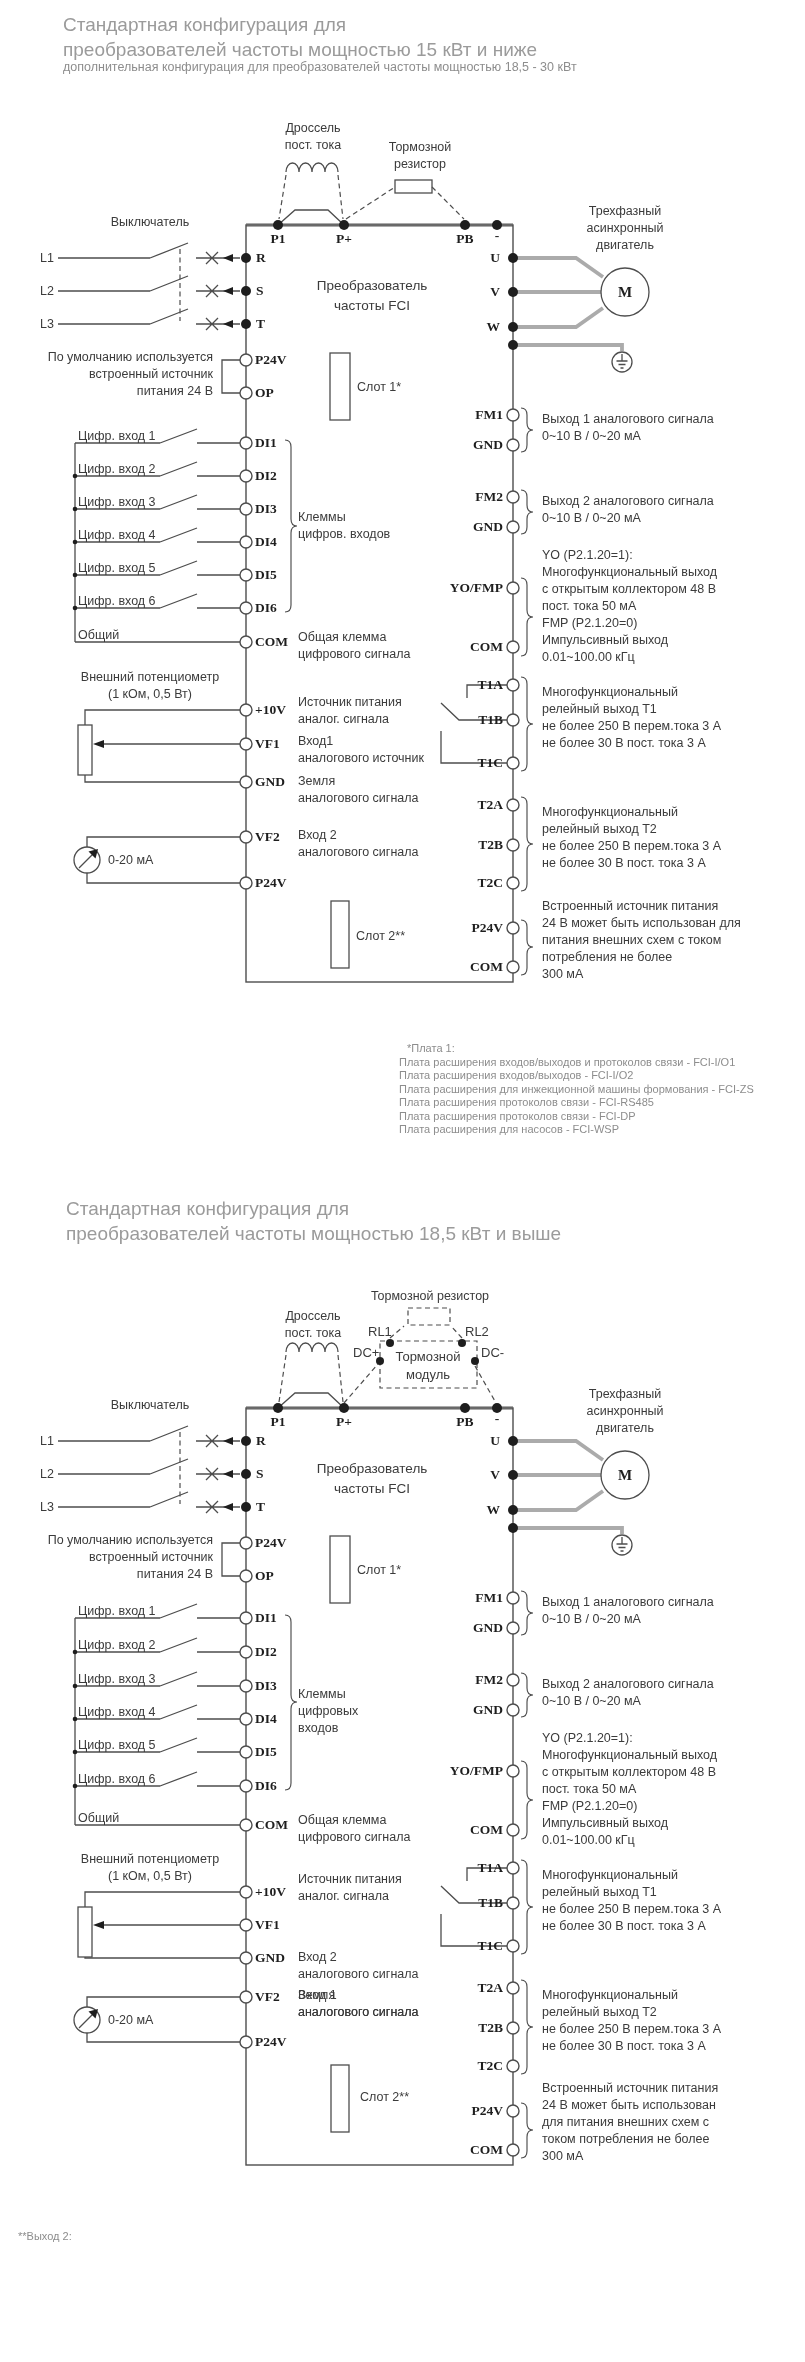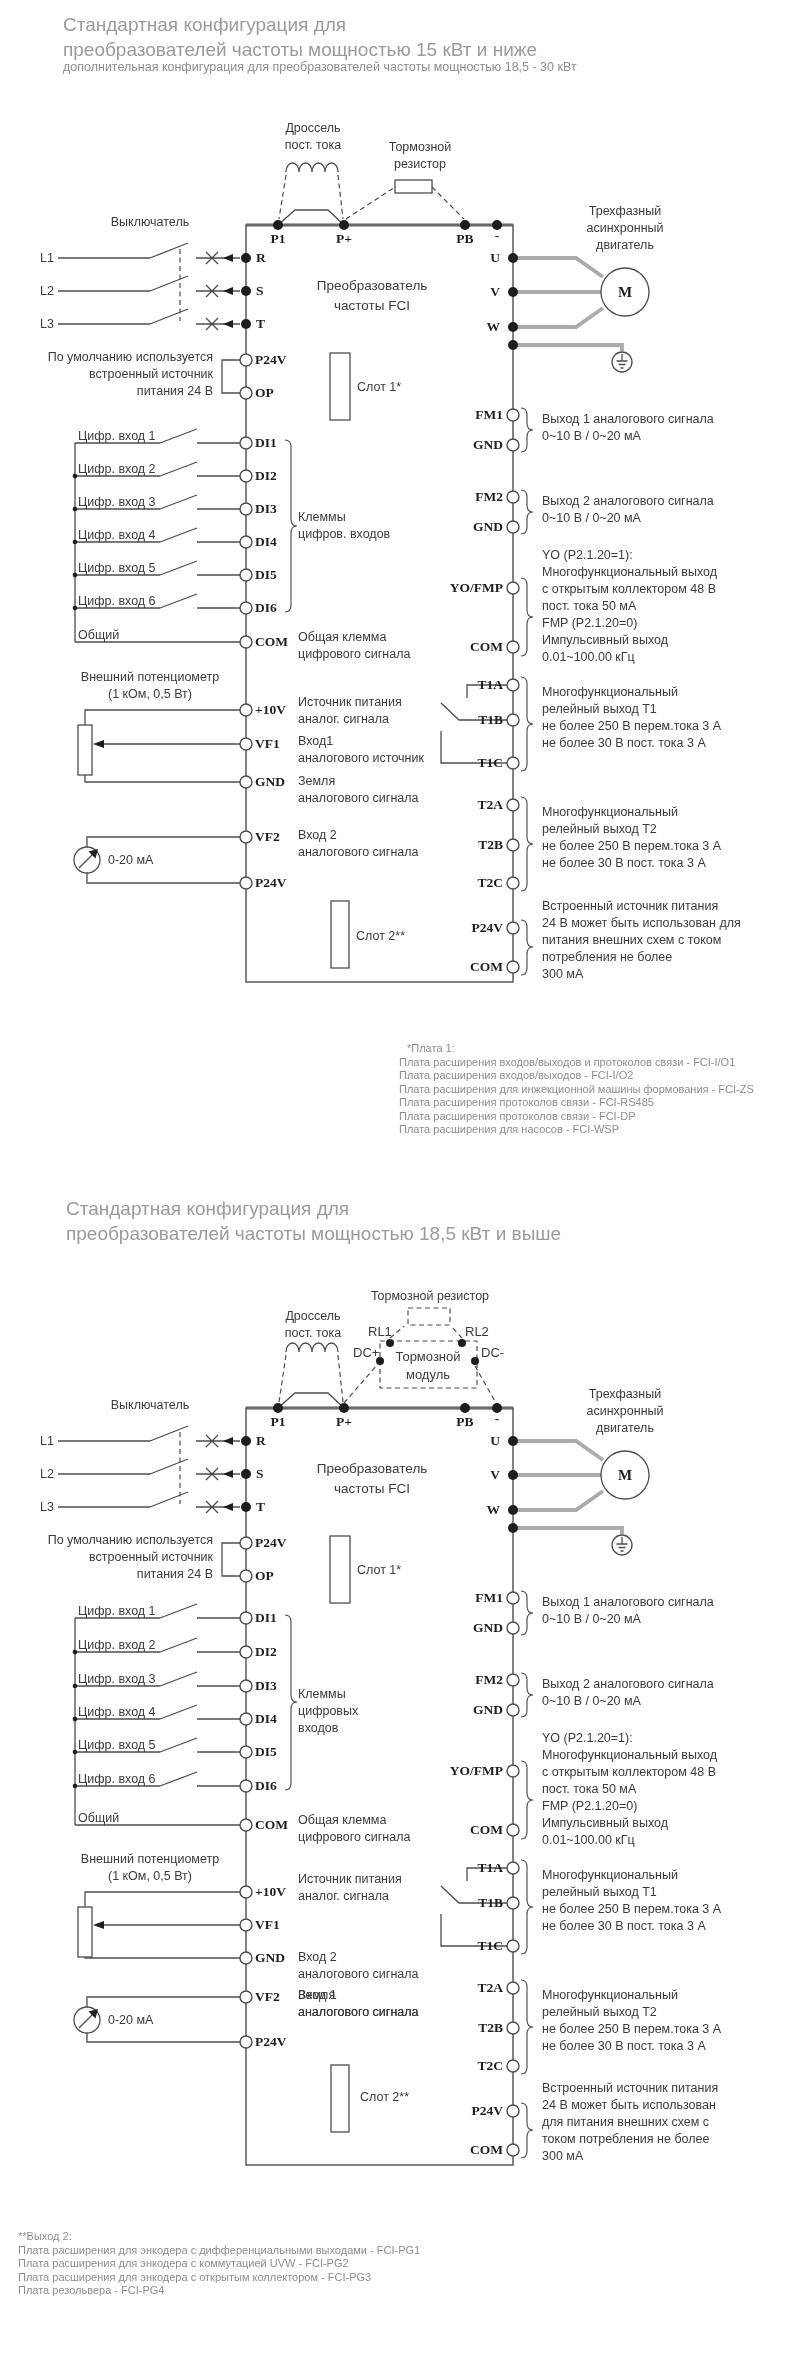--- a/index.html
+++ b/index.html
@@ -274,24 +274,20 @@
 <div class="h" style="left:66px;top:1196px">Стандартная конфигурация для
 преобразователей частоты мощностью 18,5 кВт и выше</div>
 <div class="fn" style="left:407px;top:1042px">*Плата 1:</div>
 <div class="fn" style="left:399px;top:1056px">Плата расширения входов/выходов и протоколов связи - FCI-I/O1
 Плата расширения входов/выходов - FCI-I/O2
 Плата расширения для инжекционной машины формования - FCI-ZS
 Плата расширения протоколов связи - FCI-RS485
 Плата расширения протоколов связи - FCI-DP
 Плата расширения для насосов - FCI-WSP</div>
 <div class="fn" style="left:18px;top:2230px">**Выход 2:</div>
-<div class="fn" style="left:18px;top:2244px">Плата расширения для энкодера с дифференциальными выходами - FCI-PG1
-Плата расширения для энкодера с коммутацией UVW - FCI-PG2
-Плата расширения для энкодера с открытым коллектором - FCI-PG3
-Плата резольвера - FCI-PG4</div>
 
 <div class="lab cx" style="left:150px;top:214px">Выключатель</div>
 <span class="lab" style="left:40px;top:250px">L1</span>
 <span class="lab" style="left:40px;top:283px">L2</span>
 <span class="lab" style="left:40px;top:316px">L3</span>
 <div class="lab rx" style="right:592px;top:349px;width:210px">По умолчанию используется
 встроенный источник
 питания 24 В</div>
 <span class="lab" style="left:78px;top:428px">Цифр. вход 1</span>
 <span class="lab" style="left:78px;top:461px">Цифр. вход 2</span>

